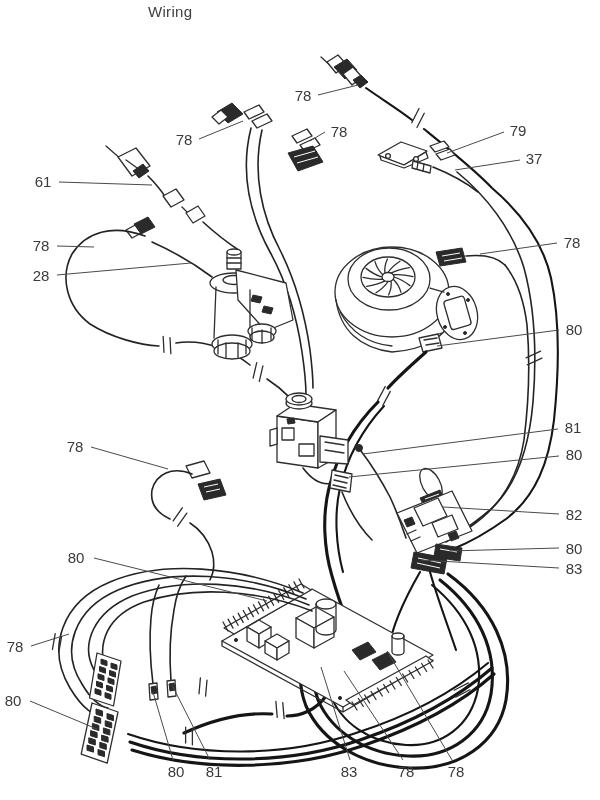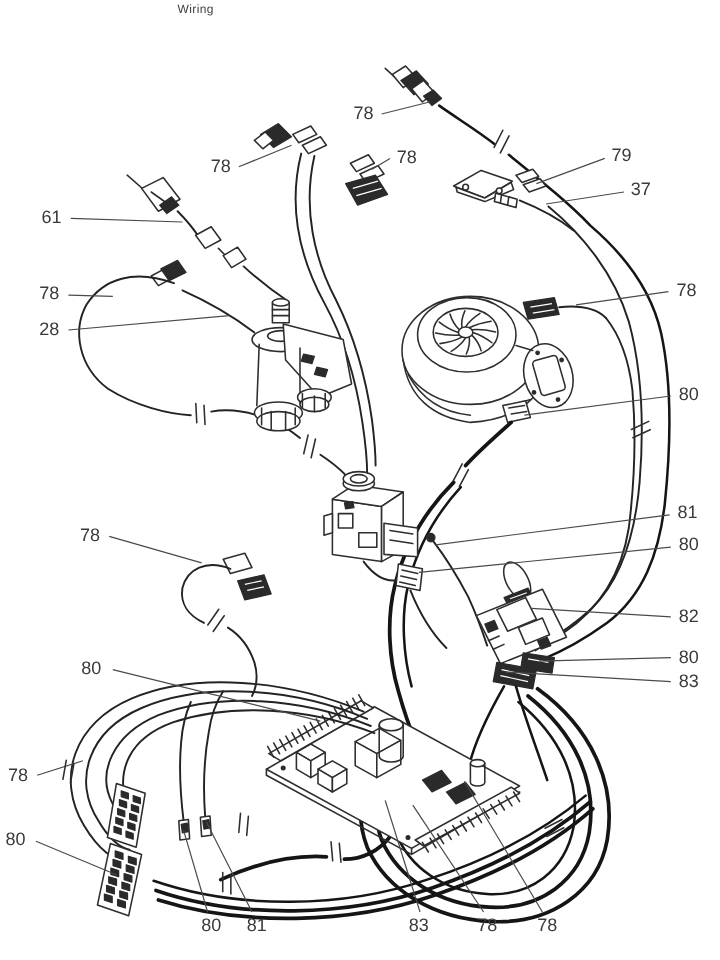--- a/index.html
+++ b/index.html
@@ -1,18 +1,18 @@
 <!DOCTYPE html>
 <html><head>
 <meta charset="utf-8">
 <style>
   html,body{margin:0;padding:0;background:#fff;}
   #canvas{position:relative;width:600px;height:800px;background:#fff;overflow:hidden;
           font-family:"Liberation Sans",sans-serif;}
-  #fig-title{position:absolute;left:148px;top:3px;font-size:10px;color:#3f3f3f;
+  #fig-title{position:absolute;left:148px;top:3px;font-size:15px;color:#3f3f3f;
              letter-spacing:.3px;}
   svg{position:absolute;left:0;top:0;}
   .ln{fill:none;stroke:#2e2e2e;stroke-width:1.3;stroke-linejoin:round;stroke-linecap:round}
   .w{fill:none;stroke:#232323;stroke-width:1.6;stroke-linecap:round}
   .W{fill:none;stroke:#151515;stroke-width:3.1;stroke-linecap:round}
   .W2{fill:none;stroke:#151515;stroke-width:2.1;stroke-linecap:round}
   .pw{fill:#ffffff;stroke:#2e2e2e;stroke-width:1.3;stroke-linejoin:round}
   .pd{fill:#2a2a2a;stroke:#2a2a2a;stroke-width:1;stroke-linejoin:round}
   .wt{stroke:#ffffff;stroke-width:1;fill:none}
   .ld{stroke:#4a4a4a;stroke-width:1;fill:none}

